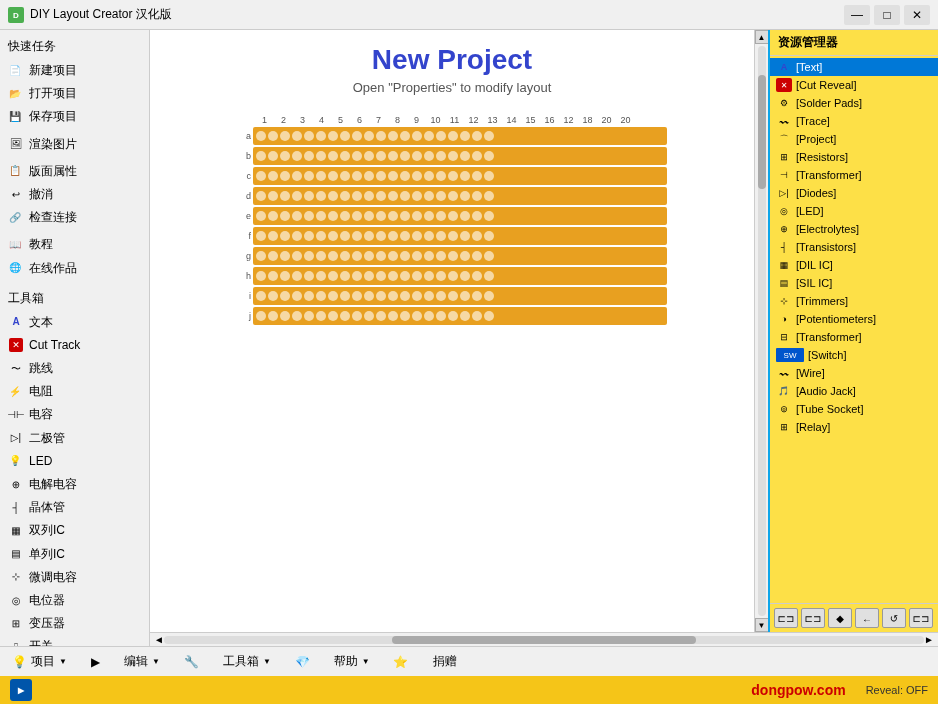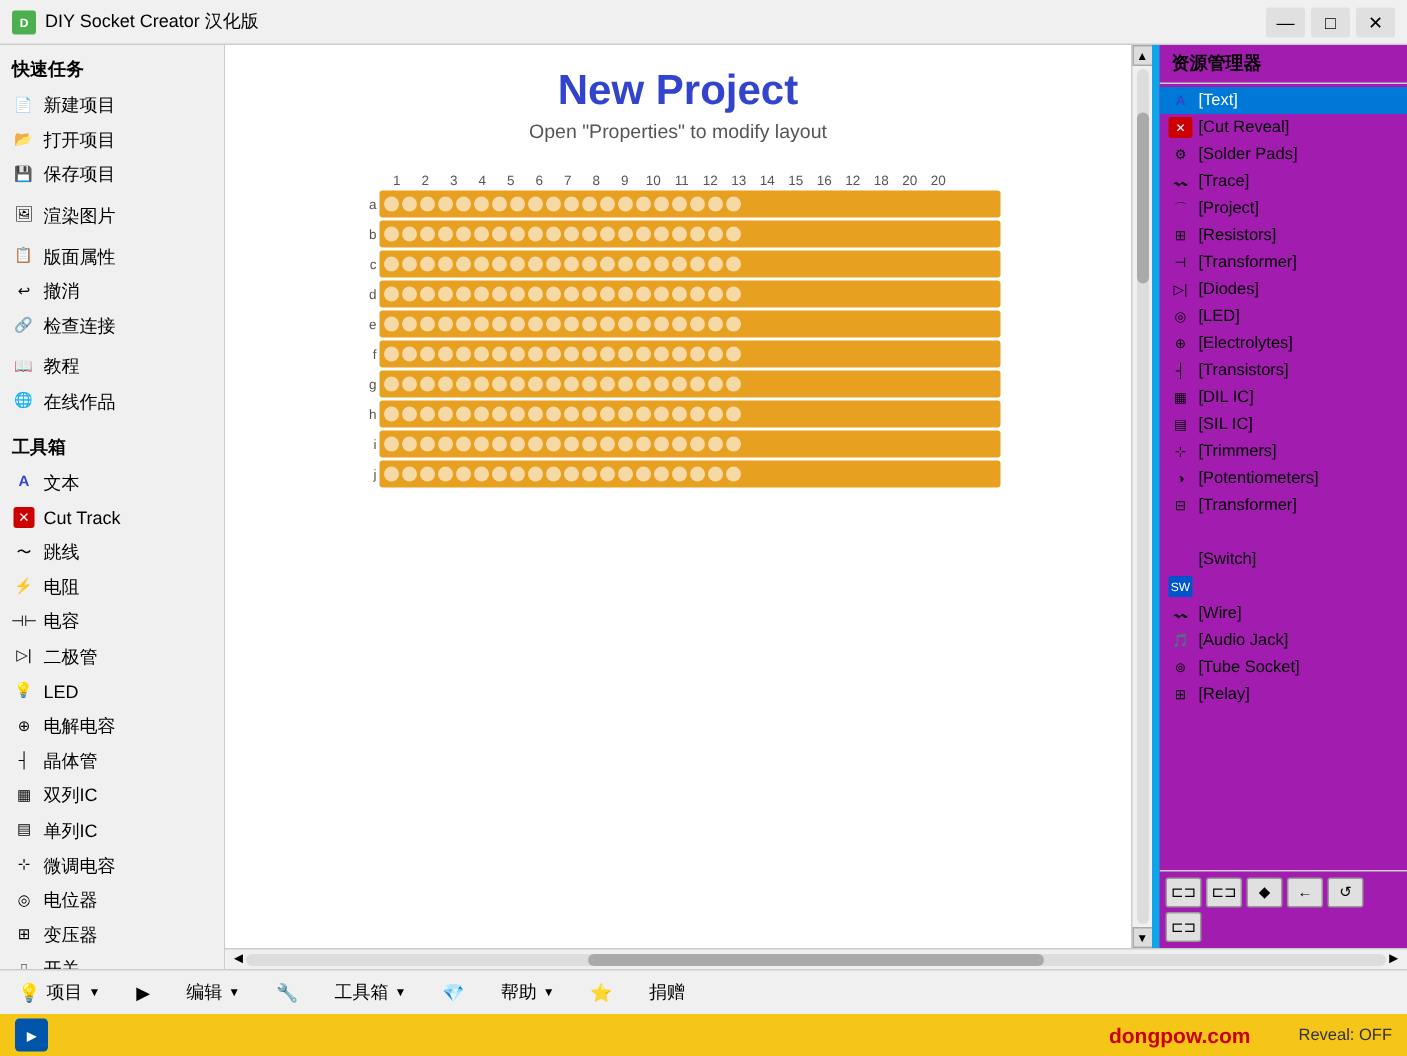--- a/index.html
+++ b/index.html
@@ -27,21 +27,21 @@
     
     .left-sidebar {
       width: 150px;
       background: #f0f0f0;
       border-right: 1px solid #ccc;
       overflow-y: auto;
       flex-shrink: 0;
       padding: 4px 0;
     }
     .sidebar-section-title {
-      font-weight: bold;
+      font-weight: normal;
       padding: 4px 8px;
       font-size: 12px;
     }
     .sidebar-item {
       display: flex;
       align-items: center;
       gap: 5px;
       padding: 2px 8px;
       cursor: pointer;
       font-size: 12px;
@@ -121,22 +121,22 @@
       width: 10px;
       height: 10px;
       border-radius: 50%;
       background: rgba(255,255,255,0.6);
       flex-shrink: 0;
     }
     
     
     .right-panel {
       width: 170px;
-      background: #a21caf;
-      border-left: 5px solid #0ea5e9;
+      background: #fde047;
+      border-left: 2px solid #0ea5e9;
       display: flex;
       flex-direction: column;
       overflow: hidden;
     }
     .right-panel-title {
       font-weight: bold;
       padding: 4px 8px;
       font-size: 12px;
       border-bottom: 1px solid #ccc;
     }
@@ -291,21 +291,21 @@
 <body>
 
 <div class="title-bar">
   <div class="title-bar-left">
     <div class="title-bar-icon">
       <svg width="14" height="14" viewBox="0 0 14 14">
         <rect x="1" y="1" width="12" height="12" fill="#4CAF50" rx="1"></rect>
         <text x="7" y="10" text-anchor="middle" fill="white" font-size="8" font-weight="bold">D</text>
       </svg>
     </div>
-    <span>DIY Socket Creator 汉化版</span>
+    <span>DIY Layout Creator 汉化版</span>
   </div>
   <div class="title-bar-controls">
     <button class="title-btn">—</button>
     <button class="title-btn">□</button>
     <button class="title-btn close">✕</button>
   </div>
 </div>
 
 <div class="main-container">
 
@@ -780,21 +780,21 @@
           </div>
           <div class="resource-item">
             <span class="res-icon">◑</span>
             <span>[Potentiometers]</span>
           </div>
           <div class="resource-item">
             <span class="res-icon">⊟</span>
             <span>[Transformer]</span>
           </div>
           <div class="resource-item">
-            <span class="res-icon" style="background:#0055cc; padding:1px 2px; border-radius:1px; color:white; font-size:8px;margin-top:36px;">SW</span>
+            <span class="res-icon" style="background:#0055cc; padding:1px 14px; border-radius:1px; color:white; font-size:8px;">SW</span>
             <span>[Switch]</span>
           </div>
           <div class="resource-item">
             <span class="res-icon">〰</span>
             <span>[Wire]</span>
           </div>
           <div class="resource-item">
             <span class="res-icon">🎵</span>
             <span>[Audio Jack]</span>
           </div>
@@ -861,17 +861,17 @@
   </button>
   <button class="toolbar-btn">
     <span>捐赠</span>
   </button>
 </div>
 
 <div class="status-bar">
   <div class="status-bar-left">
     <div class="status-logo">▶</div>
   </div>
-  <div style="display:flex; gap:32px; align-items:center;">
+  <div style="display:flex; gap:20px; align-items:center;">
     <span class="dongpow-text">dongpow.com</span>
     <span class="reveal-off">Reveal: OFF</span>
   </div>
 </div>
 
 </body></html>

